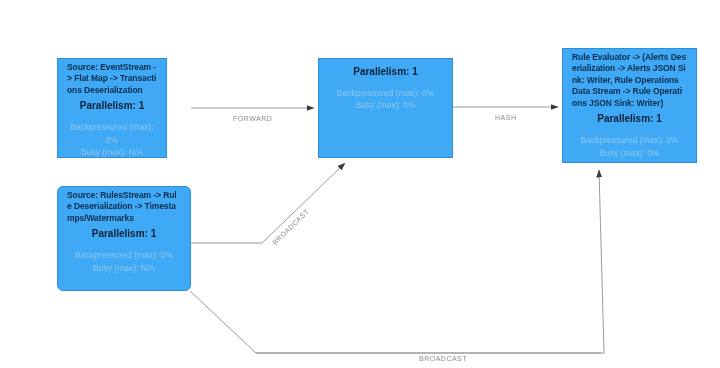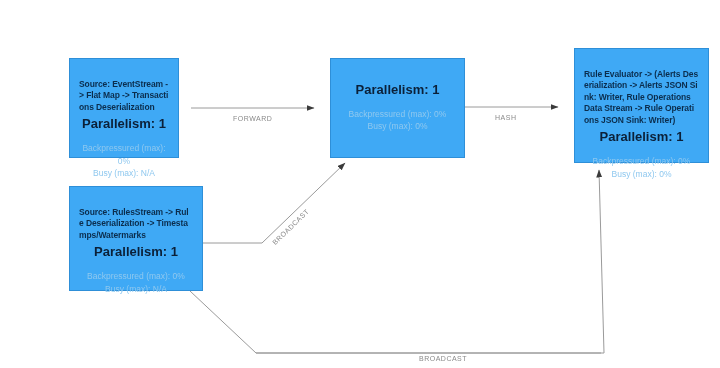--- a/index.html
+++ b/index.html
@@ -29,36 +29,35 @@
   }
   .node {
     position: absolute;
     box-sizing: border-box;
     background: #3fa9f5;
     border: 1px solid #2e8fd8;
     display: flex;
     flex-direction: column;
     align-items: center;
     justify-content: flex-start;
-    padding: 20px 9px 8px 9px;
+    padding: 3px 9px 8px 9px;
     text-align: center;
-    margin-left: 12px;
   }
   .node-title {
     font-size: 8.5px;
     font-weight: bold;
     color: #0b2d4d;
     line-height: 1.35;
     letter-spacing: -0.1px;
     word-break: break-all;
     text-align: left;
     width: 100%;
   }
   .node-parallelism {
-    font-size: 13px;
+    font-size: 10px;
     font-weight: bold;
     color: #0b2038;
     margin-top: 3px;
     line-height: 1.3;
   }
   .node-metrics {
     margin-top: 9px;
     width: 100%;
     text-align: center;
   }
@@ -129,21 +128,21 @@
 
   <div class="node" style="left:562px; top:48px; width:135px; height:115px;">
     <div class="node-title">Rule Evaluator -&gt; (Alerts Deserialization -&gt; Alerts JSON Sink: Writer, Rule Operations Data Stream -&gt; Rule Operations JSON Sink: Writer)</div>
     <div class="node-parallelism">Parallelism: 1</div>
     <div class="node-metrics">
       <div class="node-metric">Backpressured (max): 0%</div>
       <div class="node-metric">Busy (max): 0%</div>
     </div>
   </div>
 
-  <div class="node" style="left:57px; top:186px; width:134px; height:105px;">
+  <div class="node" style="left:57px; top:186px; width:134px; height:105px;border-radius:6px;">
     <div class="node-title">Source: RulesStream -&gt; Rule Deserialization -&gt; Timestamps/Watermarks</div>
     <div class="node-parallelism">Parallelism: 1</div>
     <div class="node-metrics">
       <div class="node-metric">Backpressured (max): 0%</div>
       <div class="node-metric">Busy (max): N/A</div>
     </div>
   </div>
 
   <div class="edge-label" style="left:233px; top:115px;">FORWARD</div>
 

